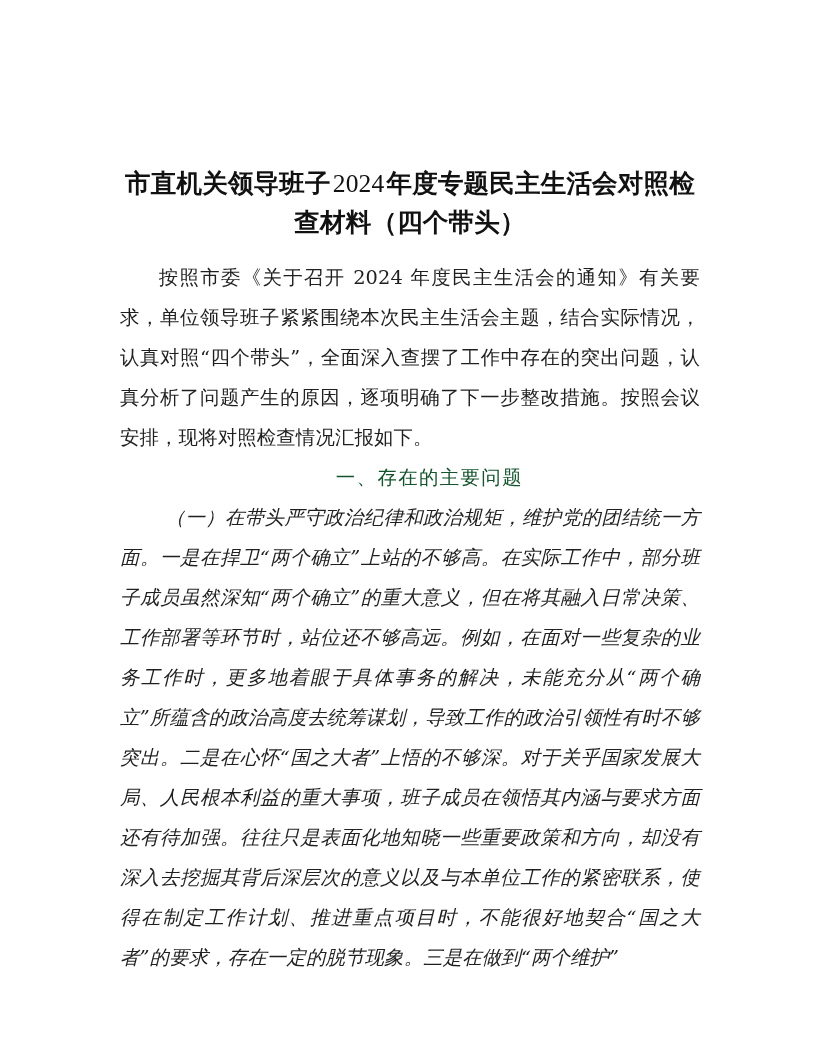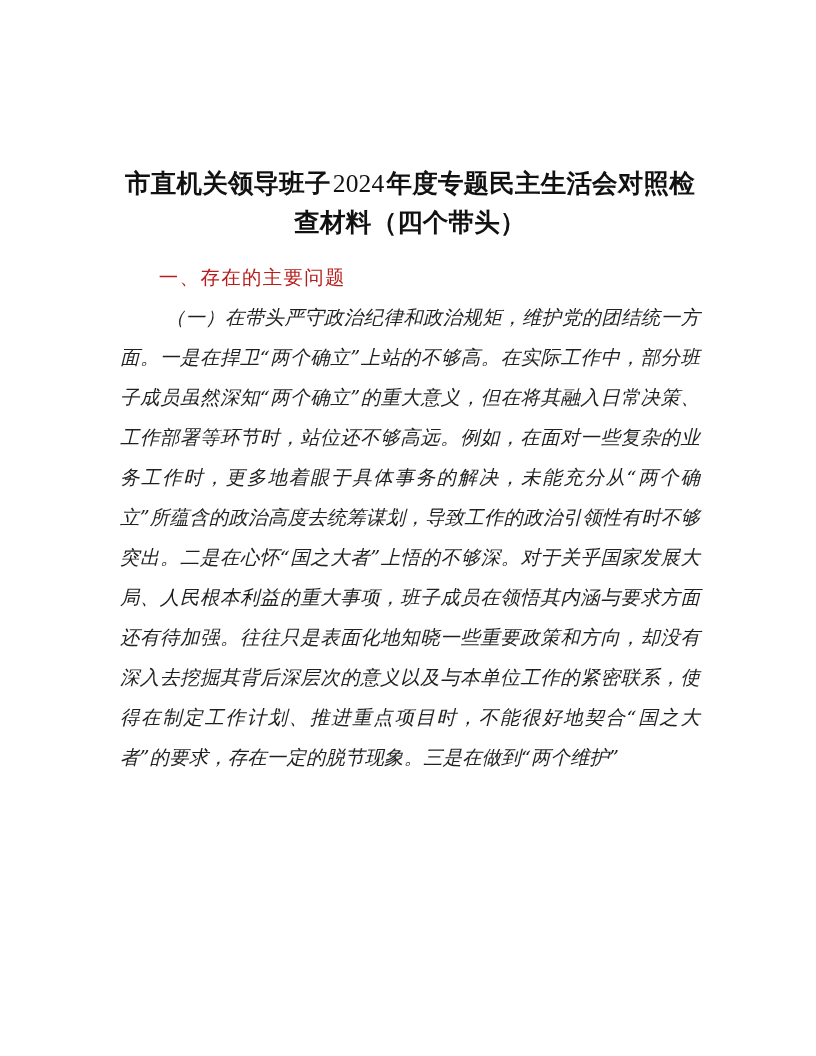--- a/index.html
+++ b/index.html
@@ -63,41 +63,42 @@
     word-break: break-all;
     letter-spacing: 0.15px;
   }
 
   .heading-1 {
     font-family: "DejaVu Serif", "Liberation Serif", serif;
     font-size: 19.4px;
     line-height: 40px;
     text-indent: 2em;
     margin: 0;
-    color: #b91c1c;
+    color: #14532d;
     letter-spacing: 1.4px;
-    text-align: left;
+    text-align: center;
   }
 
   .para-sub {
     text-indent: 2.35em;
     font-style: italic;
   }
 </style>
 </head>
 <body>
 
 <div class="page">
 
   <div class="content">
 
     <h1 class="doc-title">
       <span>市直机关领导班子</span><span class="num">2024</span><span>年度专题民主生活会对</span><span>照检查材料（四个带头）</span>
     </h1>
 
+    <p class="para">按照市委《关于召开 2024 年度民主生活会的通知》有关要求，单位领导班子紧紧围绕本次民主生活会主题，结合实际情况，认真对照“四个带头”，全面深入查摆了工作中存在的突出问题，认真分析了问题产生的原因，逐项明确了下一步整改措施。按照会议安排，现将对照检查情况汇报如下。</p>
 
     <p class="heading-1">一、存在的主要问题</p>
 
     <p class="para para-sub">（一）在带头严守政治纪律和政治规矩，维护党的团结统一方面。一是在捍卫“两个确立”上站的不够高。在实际工作中，部分班子成员虽然深知“两个确立”的重大意义，但在将其融入日常决策、工作部署等环节时，站位还不够高远。例如，在面对一些复杂的业务工作时，更多地着眼于具体事务的解决，未能充分从“两个确立”所蕴含的政治高度去统筹谋划，导致工作的政治引领性有时不够突出。二是在心怀“国之大者”上悟的不够深。对于关乎国家发展大局、人民根本利益的重大事项，班子成员在领悟其内涵与要求方面还有待加强。往往只是表面化地知晓一些重要政策和方向，却没有深入去挖掘其背后深层次的意义以及与本单位工作的紧密联系，使得在制定工作计划、推进重点项目时，不能很好地契合“国之大者”的要求，存在一定的脱节现象。三是在做到“两个维护”</p>
 
   </div>
 
 </div>
 
 </body></html>

